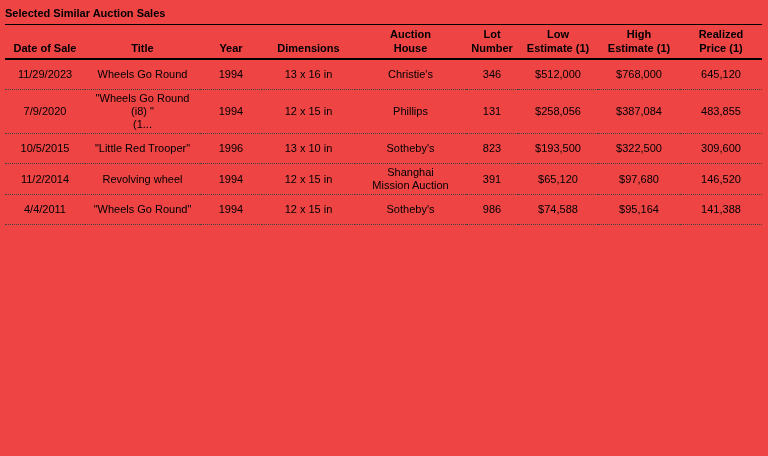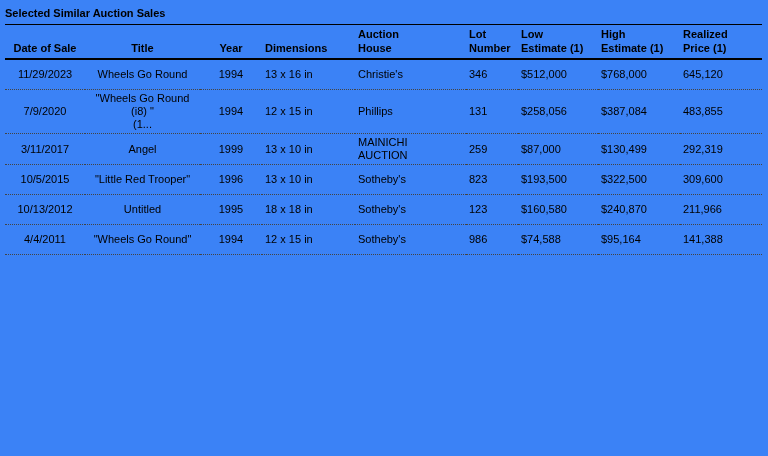--- a/index.html
+++ b/index.html
@@ -7,21 +7,21 @@
     padding: 0;
     background: #ffffff;
     font-family: "Liberation Sans", "DejaVu Sans", sans-serif;
     color: #000000;
   }
   .page {
     width: 768px;
     height: 456px;
     box-sizing: border-box;
     padding: 7px 6px 0 5px;
-    background: #3b82f6;
+    background: #ef4444;
     overflow: hidden;
   }
   .title {
     font-size: 11px;
     font-weight: bold;
     margin: 0 0 4px 0;
     line-height: 13px;
   }
   table.sales-table {
     width: 757px;
@@ -42,22 +42,22 @@
     font-size: 11px;
     line-height: 13px;
     height: 25px;
     vertical-align: middle;
     padding: 2px 3px;
     border-bottom: 1px dotted #444444;
     white-space: pre-line;
     overflow: hidden;
   }
   .col-left   { text-align: center; }
-  .col-center { text-align: left; }
-  .col-right  { text-align: left; }
+  .col-center { text-align: center; }
+  .col-right  { text-align: center; }
 
   
   col.c-date           { width: 80px; }
   col.c-title          { width: 115px; }
   col.c-year           { width: 62px; }
   col.c-dimensions     { width: 93px; }
   col.c-auction_house  { width: 111px; }
   col.c-lot_number     { width: 52px; }
   col.c-low_estimate   { width: 80px; }
   col.c-high_estimate  { width: 82px; }
@@ -117,52 +117,41 @@
 (1...</td>
           <td class="col-left">1994</td>
           <td class="col-center">12 x 15 in</td>
           <td class="col-center">Phillips</td>
           <td class="col-right">131</td>
           <td class="col-right">$258,056</td>
           <td class="col-right">$387,084</td>
           <td class="col-right">483,855</td>
         </tr>
         <tr>
-          <td class="col-left">3/11/2017</td>
-          <td class="col-left">Angel</td>
-          <td class="col-left">1999</td>
-          <td class="col-center">13 x 10 in</td>
-          <td class="col-center">MAINICHI
-AUCTION</td>
-          <td class="col-right">259</td>
-          <td class="col-right">$87,000</td>
-          <td class="col-right">$130,499</td>
-          <td class="col-right">292,319</td>
-        </tr>
-        <tr>
           <td class="col-left">10/5/2015</td>
           <td class="col-left">"Little Red Trooper"</td>
           <td class="col-left">1996</td>
           <td class="col-center">13 x 10 in</td>
           <td class="col-center">Sotheby's</td>
           <td class="col-right">823</td>
           <td class="col-right">$193,500</td>
           <td class="col-right">$322,500</td>
           <td class="col-right">309,600</td>
         </tr>
         <tr>
-          <td class="col-left">10/13/2012</td>
-          <td class="col-left">Untitled</td>
-          <td class="col-left">1995</td>
-          <td class="col-center">18 x 18 in</td>
-          <td class="col-center">Sotheby's</td>
-          <td class="col-right">123</td>
-          <td class="col-right">$160,580</td>
-          <td class="col-right">$240,870</td>
-          <td class="col-right">211,966</td>
+          <td class="col-left">11/2/2014</td>
+          <td class="col-left">Revolving wheel</td>
+          <td class="col-left">1994</td>
+          <td class="col-center">12 x 15 in</td>
+          <td class="col-center">Shanghai
+Mission Auction</td>
+          <td class="col-right">391</td>
+          <td class="col-right">$65,120</td>
+          <td class="col-right">$97,680</td>
+          <td class="col-right">146,520</td>
         </tr>
         <tr>
           <td class="col-left">4/4/2011</td>
           <td class="col-left">"Wheels Go Round"</td>
           <td class="col-left">1994</td>
           <td class="col-center">12 x 15 in</td>
           <td class="col-center">Sotheby's</td>
           <td class="col-right">986</td>
           <td class="col-right">$74,588</td>
           <td class="col-right">$95,164</td>

